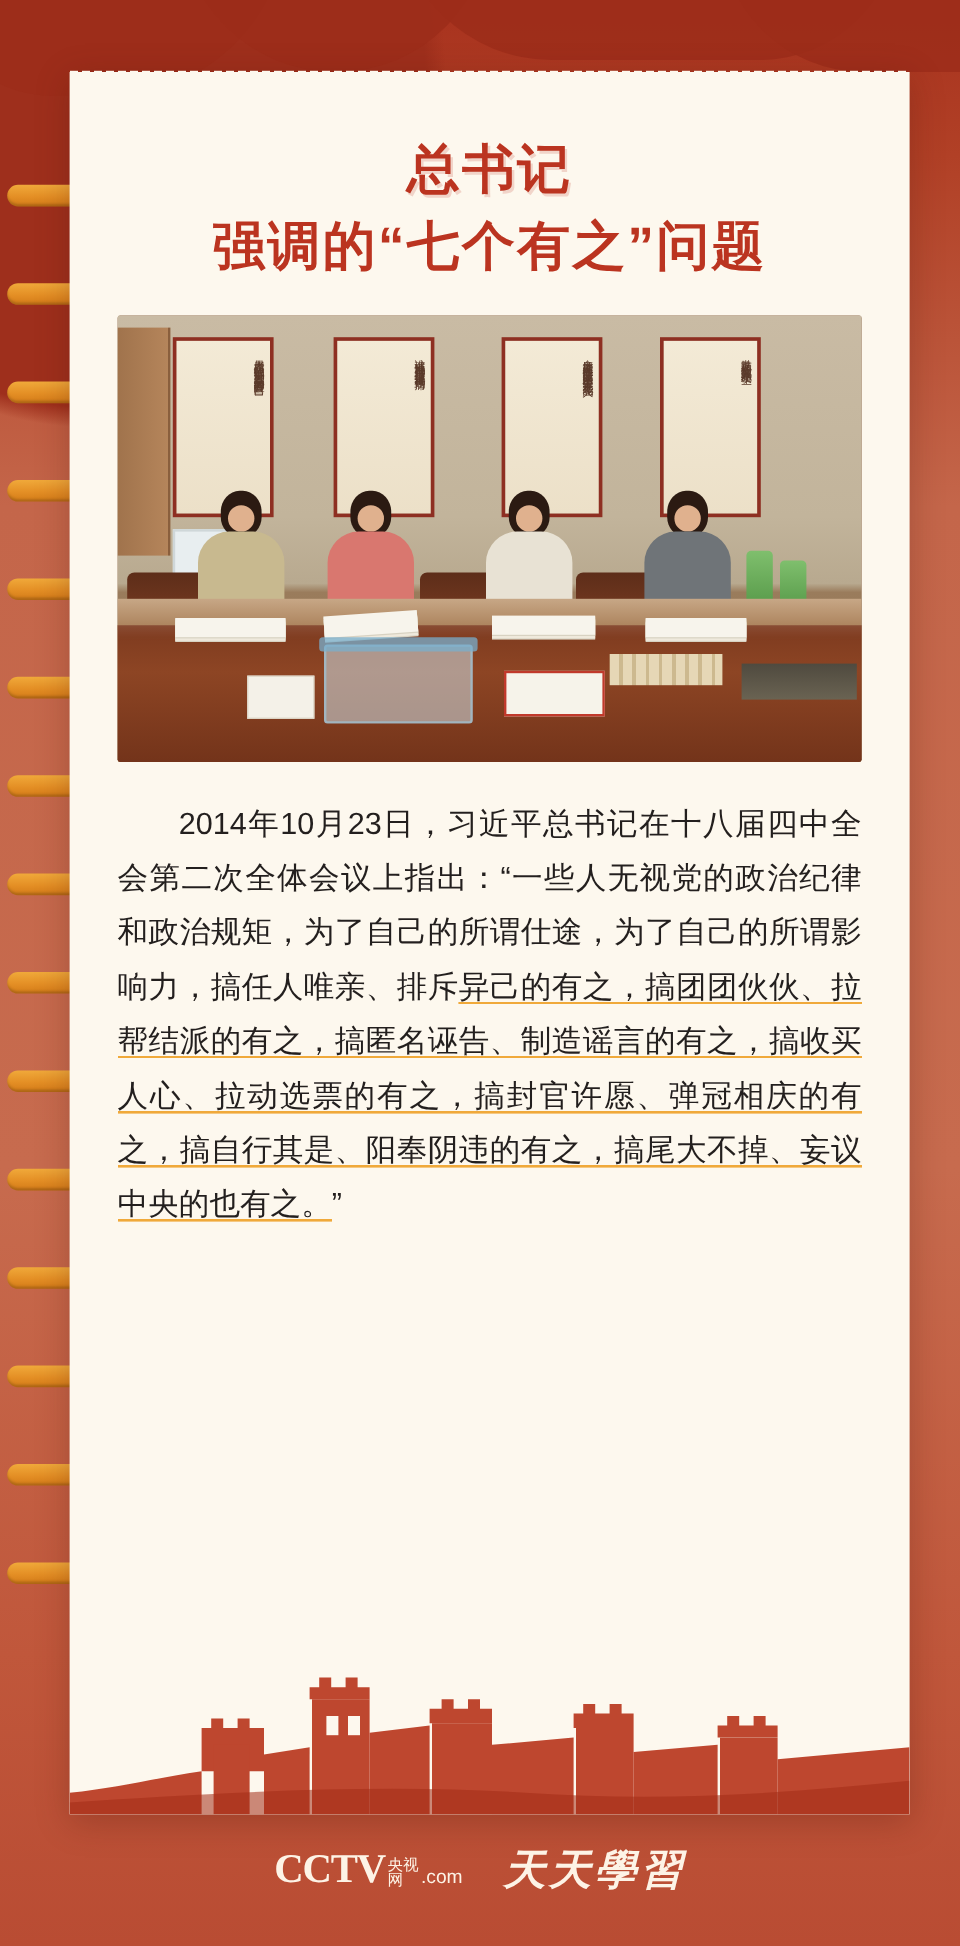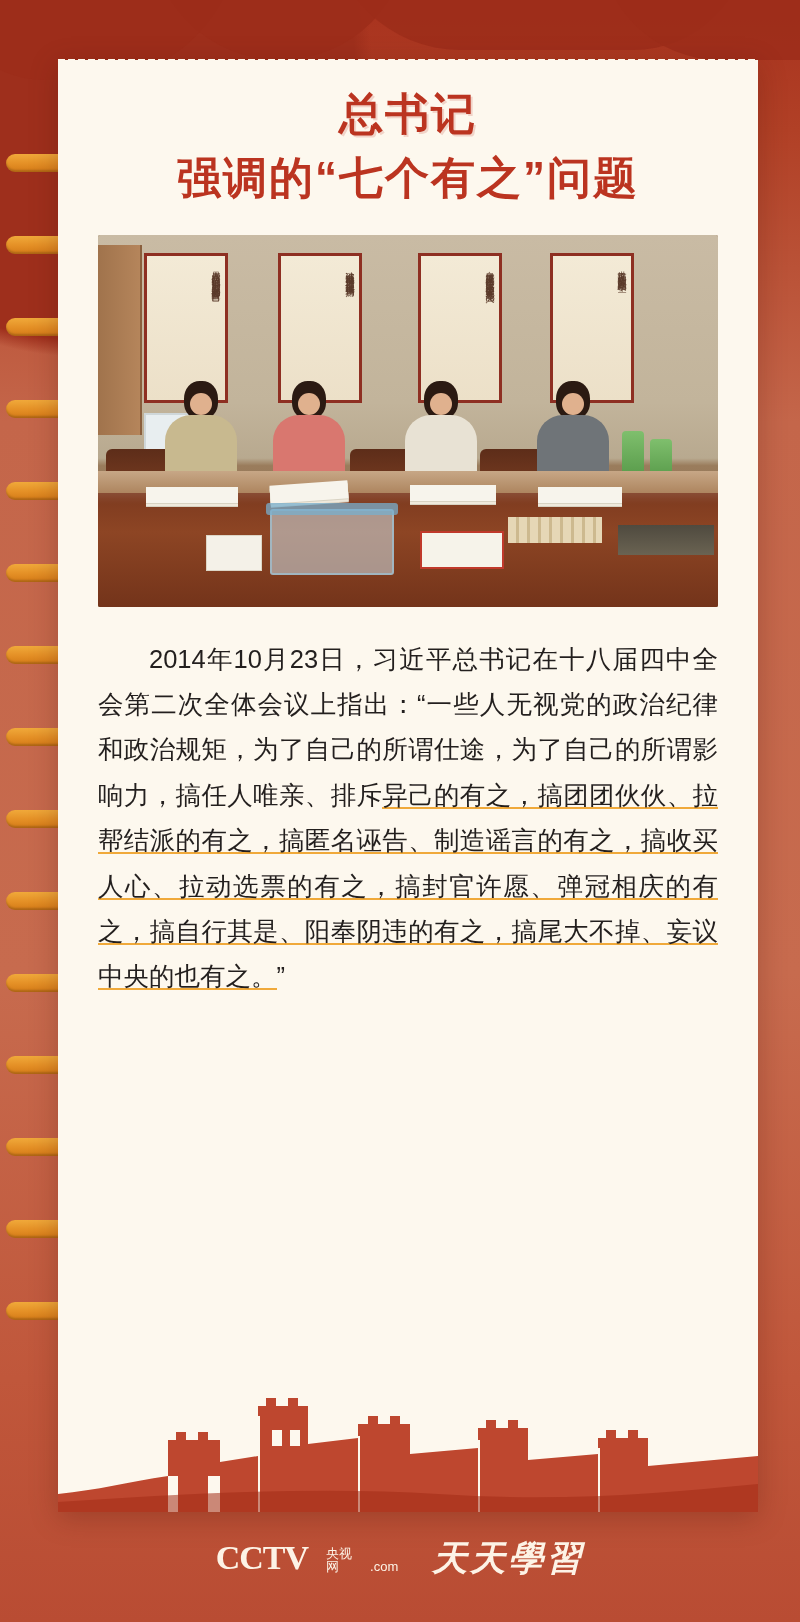--- a/index.html
+++ b/index.html
@@ -93,21 +93,21 @@
   }
   .card-inner {
     position: absolute;
     inset: 0;
     padding: 0 40px;
     box-sizing: border-box;
   }
 
   
   .title-block {
-    padding-top: 26px;
+    padding-top: 54px;
     text-align: center;
     color: #b9321c;
     font-weight: bold;
     letter-spacing: 2px;
     line-height: 1.28;
   }
   .title-l1 {
     font-size: 44px;
     color: #bb3420;
     text-shadow: 2px 2px 0 rgba(187,52,32,.18);
@@ -331,36 +331,36 @@
     bottom: 34px;
     height: 60px;
     display: flex;
     align-items: center;
     justify-content: center;
     gap: 34px;
   }
   .cctv {
     display: flex;
     align-items: flex-end;
-    gap: 18px;
+    gap: 2px;
     color: #fdf3e6;
   }
   .cctv .big {
     font-size: 34px;
     font-weight: bold;
     letter-spacing: -1px;
     font-family: "Liberation Serif", serif;
   }
   .cctv .cn {
     display: flex; flex-direction: column;
     font-size: 13px;
     line-height: 1.05;
     padding-bottom: 3px;
   }
-  .cctv .dotcom { font-size: 13px; padding-bottom: 3px; }
+  .cctv .dotcom { font-size: 16px; padding-bottom: 3px; }
   .brand2 {
     font-family: Liberation Serif, serif;
     font-size: 35px;
     color: #fdf3e6;
     font-weight: bold;
     font-style: italic;
     letter-spacing: 3px;
   }
 </style>
 </head>

